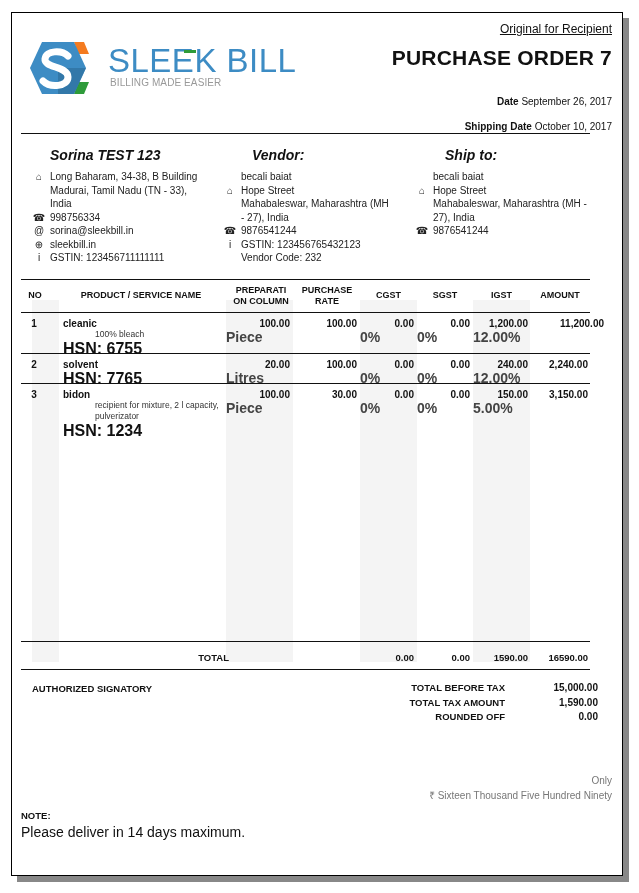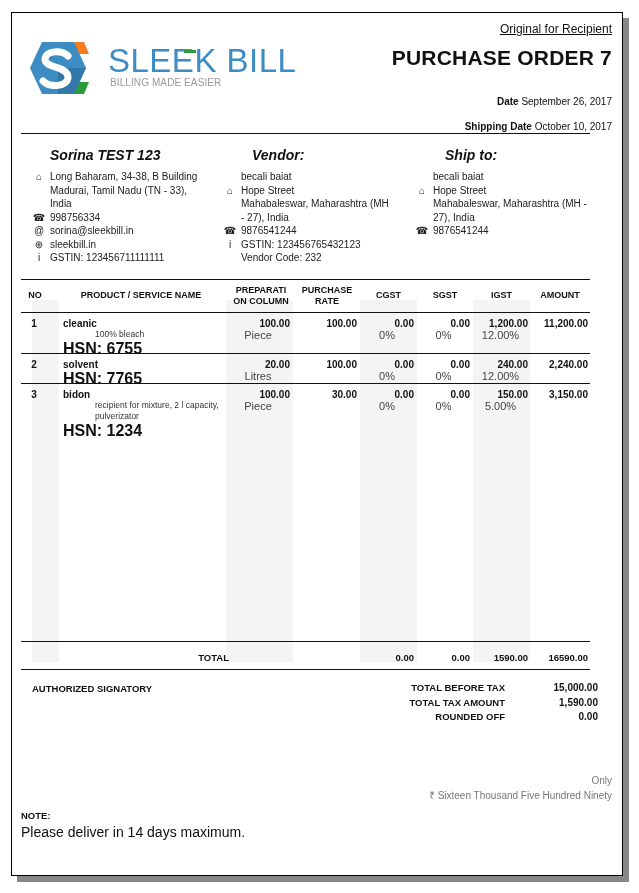--- a/index.html
+++ b/index.html
@@ -26,21 +26,21 @@
   .prow { position: relative; padding-left: 18px; }
   .prow .ic { position: absolute; left: 0; top: 0; width: 14px; text-align: center; font-size: 10px; color: #222; }
 
   
   .tbl { left: 21px; top: 267px; width: 569px; height: 403px; }
   .shade { position: absolute; top: 33px; height: 362px; background: #f4f4f4; }
   .th { position: absolute; top: 0; height: 33px; font-size: 9px; font-weight: bold; font-family: "Liberation Sans", sans-serif; text-align: center; display: flex; align-items: center; justify-content: center; line-height: 11px; }
   .tline { position: absolute; left: 0; width: 569px; border-top: 1.3px solid #111; }
   .cell { position: absolute; font-family: "Liberation Sans", sans-serif; }
   .num { font-size: 10px; font-weight: bold; text-align: right; }
-  .sub { font-size: 11px; color: #444; text-align: center; font-weight: normal; }
+  .sub { font-size: 14px; color: #444; text-align: left; font-weight: bold; }
   .pname { font-size: 10px; font-weight: bold; }
   .pdesc { font-size: 8.5px; color: #333; line-height: 11px; margin-left: 32px; }
   .phsn { font-size: 16px; font-weight: bold; }
   .tot { font-size: 9.5px; font-weight: bold; font-family: "Liberation Sans", sans-serif; text-align: right; }
 
   .sum-label { font-size: 9.5px; font-weight: bold; text-align: right; font-family: "Liberation Sans", sans-serif; }
   .sum-val { font-size: 10px; font-weight: bold; text-align: right; font-family: "Liberation Sans", sans-serif; }
   .words { right: 27px; top: 773px; width: 240px; font-size: 10px; color: #777; text-align: right; line-height: 15px; font-family: "Liberation Sans", sans-serif; }
   .note-label { left: 21px; top: 810px; font-size: 9.5px; font-weight: bold; font-family: "Liberation Sans", sans-serif; }
   .note-text { left: 21px; top: 824px; font-size: 14px; font-family: "Liberation Sans", sans-serif; }
@@ -140,21 +140,21 @@
         <div class="sub">0%</div>
       </div>
     <div class="cell" style="left:396px; top:51px; width:53px;">
         <div class="num">0.00</div>
         <div class="sub">0%</div>
       </div>
     <div class="cell" style="left:452px; top:51px; width:55px;">
         <div class="num">1,200.00</div>
         <div class="sub">12.00%</div>
       </div>
-    <div class="cell num" style="left:509px; top:51px; width:58px;">11,200.00</div>
+    <div class="cell num" style="left:525px; top:51px; width:58px;">11,200.00</div>
   </div>
   <div class="tline" style="top:86px;"></div>
 
   <div>
     <div class="cell num" style="left:8px; top:92px; width:10px; text-align:center;">2</div>
     <div class="cell" style="left:42px; top:92px; width:160px;">
       <div class="pname">solvent</div>
       <div class="phsn">HSN: 7765</div>
     </div>
     <div class="cell" style="left:205px; top:92px; width:64px;">

